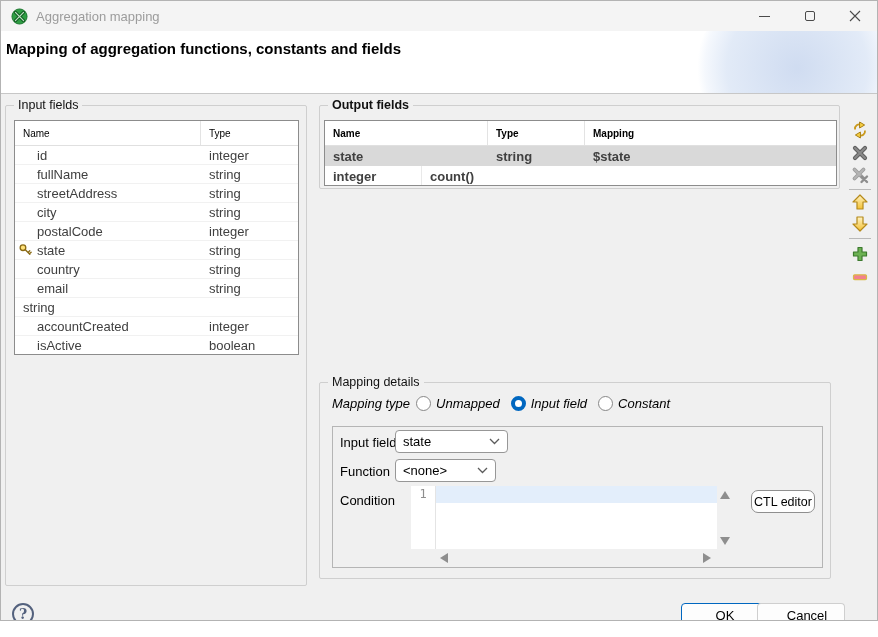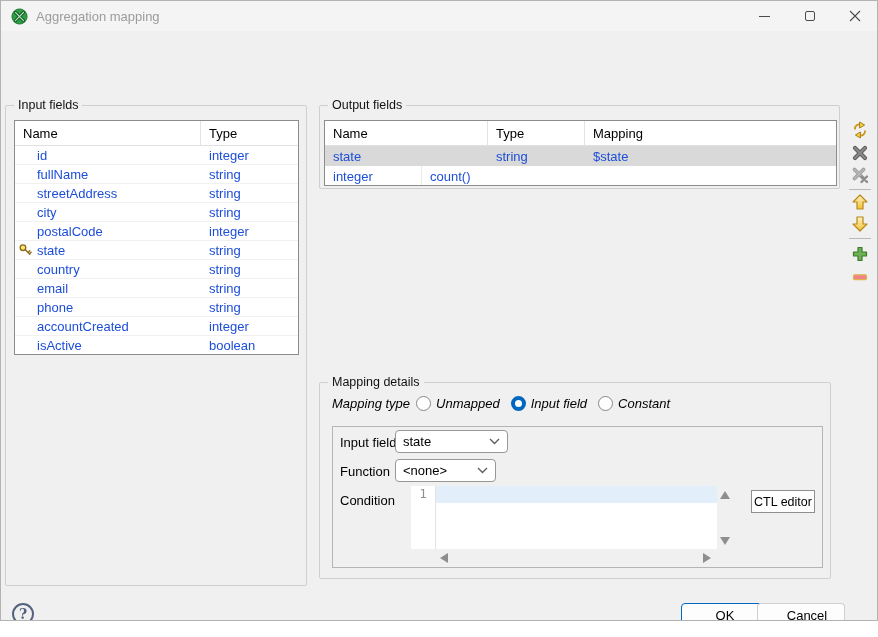--- a/index.html
+++ b/index.html
@@ -33,36 +33,36 @@
     background: radial-gradient(circle, rgba(205,218,240,0.95) 0%, rgba(221,231,246,0.85) 55%, rgba(236,242,251,0.55) 72%, rgba(255,255,255,0) 78%);
   }
 
   
   .groupbox { position: absolute; border: 1px solid #cfcfcf; border-radius: 2px; }
   .group-label {
     position: absolute; top: -8px; left: 8px; background: #f0f0f0;
     padding: 0 4px; font-size: 12.5px; color: #111; line-height: 14px;
   }
   .group-input   { left: 4px;   top: 104px; width: 302px; height: 481px; }
-  .group-output  { left: 318px; top: 104px; width: 521px; height: 84px;  }
+  .group-output  { left: 318px; top: 104px; width: 521px; height: 84px; font-weight: bold;  }
   .group-mapping { left: 318px; top: 381px; width: 512px; height: 197px; }
 
   
   .table { position: absolute; background: #fff; border: 1px solid #8c8c8c; overflow: hidden; }
   .input-table  { left: 8px; top: 14px; width: 285px; height: 235px; }
   .output-table { left: 4px; top: 14px; width: 513px; height: 66px; }
   .thead { display: flex; border-bottom: 1px solid #e0e0e0; background: #fff; }
   .input-table .thead { height: 25px; }
   .output-table .thead { height: 25px; }
-  .hcell { font-size: 13px; color: #000; display: flex; align-items: center; padding-left: 8px; border-right: 1px solid #e3e3e3; }
+  .hcell { font-size: 10px; color: #000; display: flex; align-items: center; padding-left: 8px; border-right: 1px solid #e3e3e3; }
   .hcell:last-child { border-right: none; }
   .trow { display: flex; }
   .input-table .trow { height: 19px; border-bottom: 1px solid #f1f1f1; }
   .output-table .trow { height: 20px; }
-  .cell { font-size: 13px; color: #1d4ed8; display: flex; align-items: center; overflow: hidden; white-space: nowrap; }
+  .cell { font-size: 13px; color: #404040; display: flex; align-items: center; overflow: hidden; white-space: nowrap; }
   .c-name { width: 186px; padding-left: 22px; position: relative; }
   .c-type { flex: 1; padding-left: 8px; }
   .key-icon { position: absolute; left: 3px; top: 1.5px; width: 15px; height: 15px; }
   .h-name-i { width: 186px; } .h-type-i { flex: 1; }
   .o-name { width: 163px; padding-left: 8px; border-right: 1px solid #e9e9e9; }
   .o-type { width: 97px;  padding-left: 8px; border-right: 1px solid #e9e9e9; }
   .o-map  { flex: 1; padding-left: 8px; }
   .h-name-o { width: 163px; } .h-type-o { width: 97px; } .h-map-o { flex: 1; }
   .orow.selected { background: #d9d9d9; }
   .orow.selected .o-name, .orow.selected .o-type { border-right-color: #d9d9d9; }
@@ -98,21 +98,21 @@
   .current-line { position: absolute; left: 0; right: 0; top: 0; height: 17px; background: #e3eefb; }
 
   .arr { width: 0; height: 0; position: absolute; }
   .arr-up    { left: 387px; top: 64px;  border-left: 5px solid transparent; border-right: 5px solid transparent; border-bottom: 8px solid #8e8e8e; }
   .arr-down  { left: 387px; top: 110px; border-left: 5px solid transparent; border-right: 5px solid transparent; border-top: 8px solid #8e8e8e; }
   .arr-left  { left: 107px; top: 126px; border-top: 5px solid transparent; border-bottom: 5px solid transparent; border-right: 8px solid #8e8e8e; }
   .arr-right { left: 370px; top: 126px; border-top: 5px solid transparent; border-bottom: 5px solid transparent; border-left: 8px solid #8e8e8e; }
 
   .ctl-button {
     position: absolute; left: 418px; top: 63px; width: 64px; height: 23px;
-    background: #fefefe; border: 1px solid #8f8f8f; border-radius: 0;
+    background: #fefefe; border: 1px solid #8f8f8f; border-radius: 7px;
     font-size: 12.5px; display: flex; align-items: center; justify-content: center;
   }
 
   
   .help-button {
     position: absolute; left: 11px; top: 602px; width: 22px; height: 22px; border-radius: 50%;
     border: 2px solid #53617d; color: #53617d; font-weight: bold; font-size: 14px;
     display: flex; align-items: center; justify-content: center; font-family: "DejaVu Serif", serif;
   }
   .btn {
@@ -142,20 +142,24 @@
           <span class="glyph-max"></span>
         </div>
       <div class="tb-btn">
         <svg width="12" height="12" viewBox="0 0 12 12">
             <path d="M1 1 L11 11 M11 1 L1 11" stroke="#4a4a4a" stroke-width="1.1"></path>
           </svg>
       </div>
     </div>
   </div>
 
+  <div class="header">
+    <div class="header-decoration"></div>
+    <div class="header-title">Mapping of aggregation functions, constants and fields</div>
+  </div>
 
   <div class="groupbox group-input">
     <span class="group-label">Input fields</span>
     <div class="table input-table">
       <div class="thead">
         <div class="hcell h-name-i">Name</div>
         <div class="hcell h-type-i">Type</div>
       </div>
       <div>
           <div class="trow">
@@ -204,23 +208,20 @@
             </div>
             <div class="cell c-type">string</div>
           </div>
           <div class="trow">
             <div class="cell c-name">
               <span>email</span>
             </div>
             <div class="cell c-type">string</div>
           </div>
           <div class="trow">
-            <div class="cell c-name">
-              <span>phone</span>
-            </div>
             <div class="cell c-type">string</div>
           </div>
           <div class="trow">
             <div class="cell c-name">
               <span>accountCreated</span>
             </div>
             <div class="cell c-type">integer</div>
           </div>
           <div class="trow">
             <div class="cell c-name">

